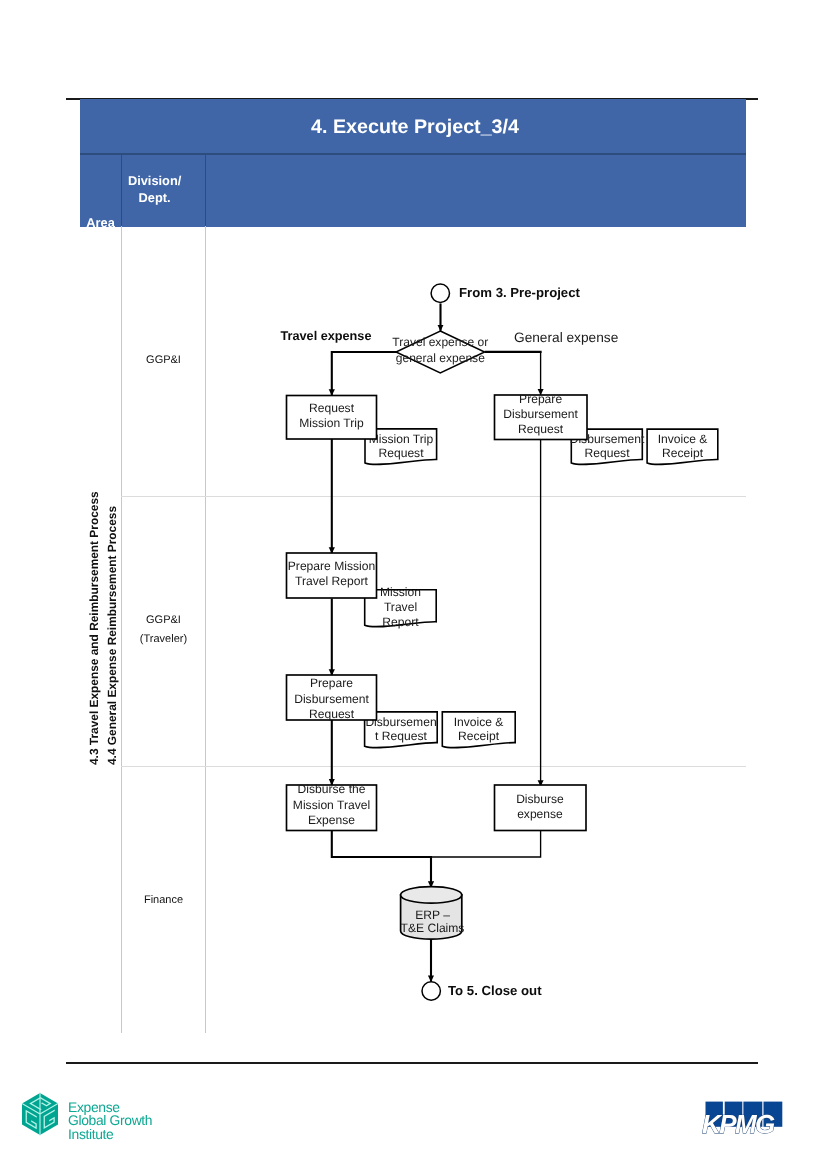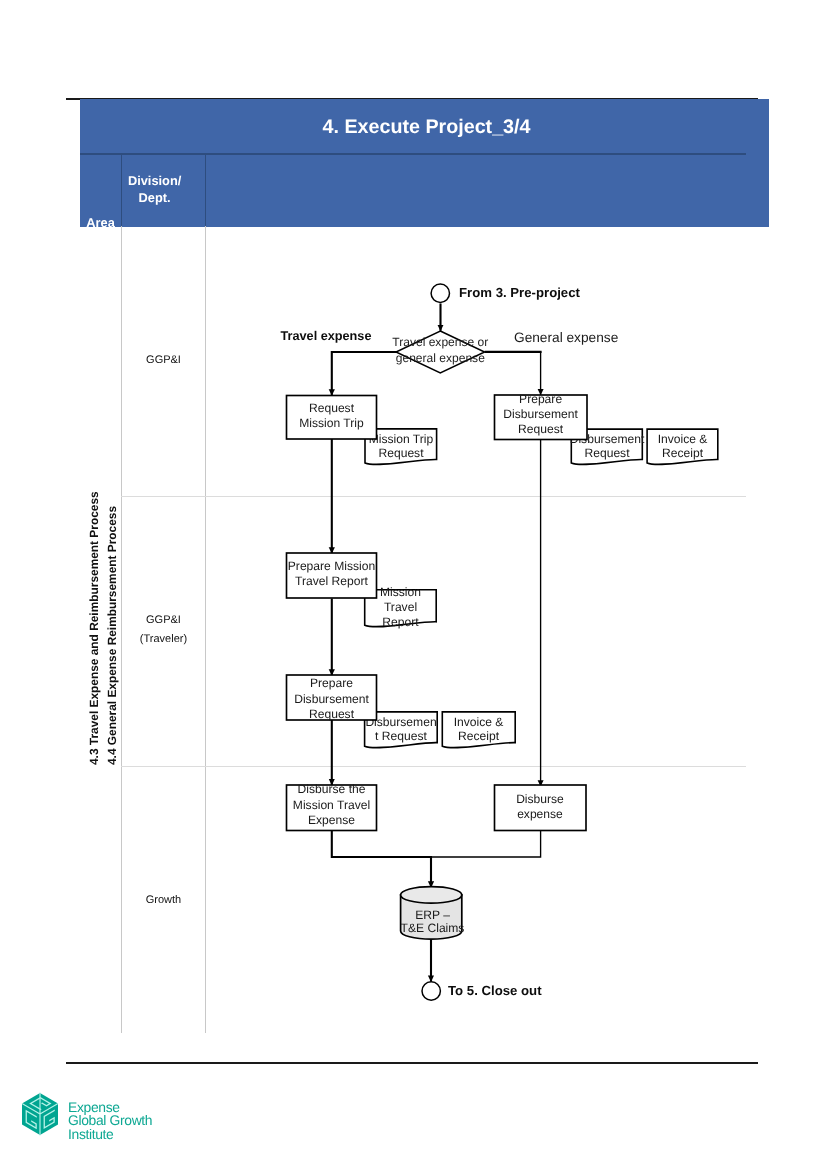--- a/index.html
+++ b/index.html
@@ -1,19 +1,19 @@
 <!DOCTYPE html>
 <html><head>
 <meta charset="utf-8">
 <style>
   html,body{margin:0;padding:0;}
   body{width:827px;height:1169px;background:#fff;font-family:"Liberation Sans",sans-serif;overflow:hidden;position:relative;-webkit-font-smoothing:antialiased;text-rendering:geometricPrecision;}
   .page{position:absolute;left:0;top:0;width:827px;height:1169px;}
   .hrule{position:absolute;background:#1a1a1a;height:2px;}
-  #titlebar{position:absolute;left:80px;top:99px;width:666px;height:128px;background:#4066A8;padding-left:23px;}
+  #titlebar{position:absolute;left:80px;top:99px;width:666px;height:128px;background:#4066A8;}
   #titletext{position:absolute;left:2px;top:1px;width:100%;height:54.4px;display:flex;align-items:center;justify-content:center;
     color:#fff;font-weight:bold;font-size:19.7px;}
   .hdrline{position:absolute;background:#2e4d7f;}
   .hcell{position:absolute;background:transparent;display:flex;align-items:center;justify-content:center;
     color:#fff;font-weight:bold;font-size:12.8px;text-align:center;line-height:17px;white-space:pre-line;}
   .vsep{position:absolute;background:#c8c8c8;width:1px;}
   .hsep{position:absolute;background:#dcdcdc;height:1px;}
   .lane-label{position:absolute;display:flex;align-items:center;justify-content:center;text-align:center;
     font-size:11px;color:#111;line-height:18.6px;white-space:pre-line;}
   #arealabel{position:absolute;font-size:11.9px;font-weight:bold;color:#111;white-space:pre;
@@ -50,21 +50,21 @@
 
   <div class="hsep" style="left:121px;top:496px;width:625px;"></div>
   <div class="hsep" style="left:121px;top:766px;width:625px;"></div>
 
   <div id="arealabel" style="left:86px;top:765px;transform:rotate(-90deg);">4.3 Travel Expense and Reimbursement Process
 4.4 General Expense Reimbursement Process</div>
 
   <div class="lane-label" style="left:122px;top:340px;width:83px;height:40px;">GGP&amp;I</div>
   <div class="lane-label" style="left:122px;top:610px;width:83px;height:40px;">GGP&amp;I
 (Traveler)</div>
-  <div class="lane-label" style="left:122px;top:880px;width:83px;height:40px;">Growth</div>
+  <div class="lane-label" style="left:122px;top:880px;width:83px;height:40px;">Finance</div>
 
   <svg id="flow" width="827" height="1169" viewBox="0 0 827 1169">
     <defs>
       <marker id="arrow" markerWidth="8" markerHeight="8" refX="6.2" refY="3.1" orient="auto" markerUnits="userSpaceOnUse">
         <path d="M0,0 L6.6,3.1 L0,6.2 z" fill="#000"></path>
       </marker>
       <marker id="arrowthin" markerWidth="8" markerHeight="8" refX="6.0" refY="3.0" orient="auto" markerUnits="userSpaceOnUse">
         <path d="M0,0 L6.2,3.0 L0,6.0 z" fill="#000"></path>
       </marker>
     </defs>
@@ -177,14 +177,25 @@
         <path d="M0,-21.4 L0,0 M-18,-10.5 L0,0 M18,-10.5 L0,0 M0,0 L0,21.4"></path>
       </g>
     </svg>
     <div style="position:absolute;left:51.5px;top:12px;color:#0ea893;font-size:13.9px;line-height:13.4px;letter-spacing:-0.35px;">
       <div>Expense</div>
       <div>Global Growth</div>
       <div>Institute</div>
     </div>
   </div>
 
+  <div style="position:absolute;left:700px;top:1096px;width:92px;height:44px;">
+    <svg width="92" height="44" viewBox="0 0 92 44" style="position:absolute;left:0;top:0;">
+      <g fill="#084593">
+        <rect x="5.5" y="5.6" width="17.4" height="25.2"></rect>
+        <rect x="24.7" y="5.6" width="17.6" height="25.2"></rect>
+        <rect x="43.4" y="5.6" width="18.9" height="25.2"></rect>
+        <rect x="63.5" y="5.6" width="18.8" height="25.2"></rect>
+      </g>
+      <text x="2.0" y="37.4" font-family="Liberation Sans, sans-serif" font-size="26.0" font-weight="bold" font-style="italic" fill="#ffffff" stroke="#153b6b" stroke-width="0.8" paint-order="stroke" letter-spacing="-1.6">KPMG</text>
+    </svg>
+  </div>
 
 </div>
 
 </body></html>

